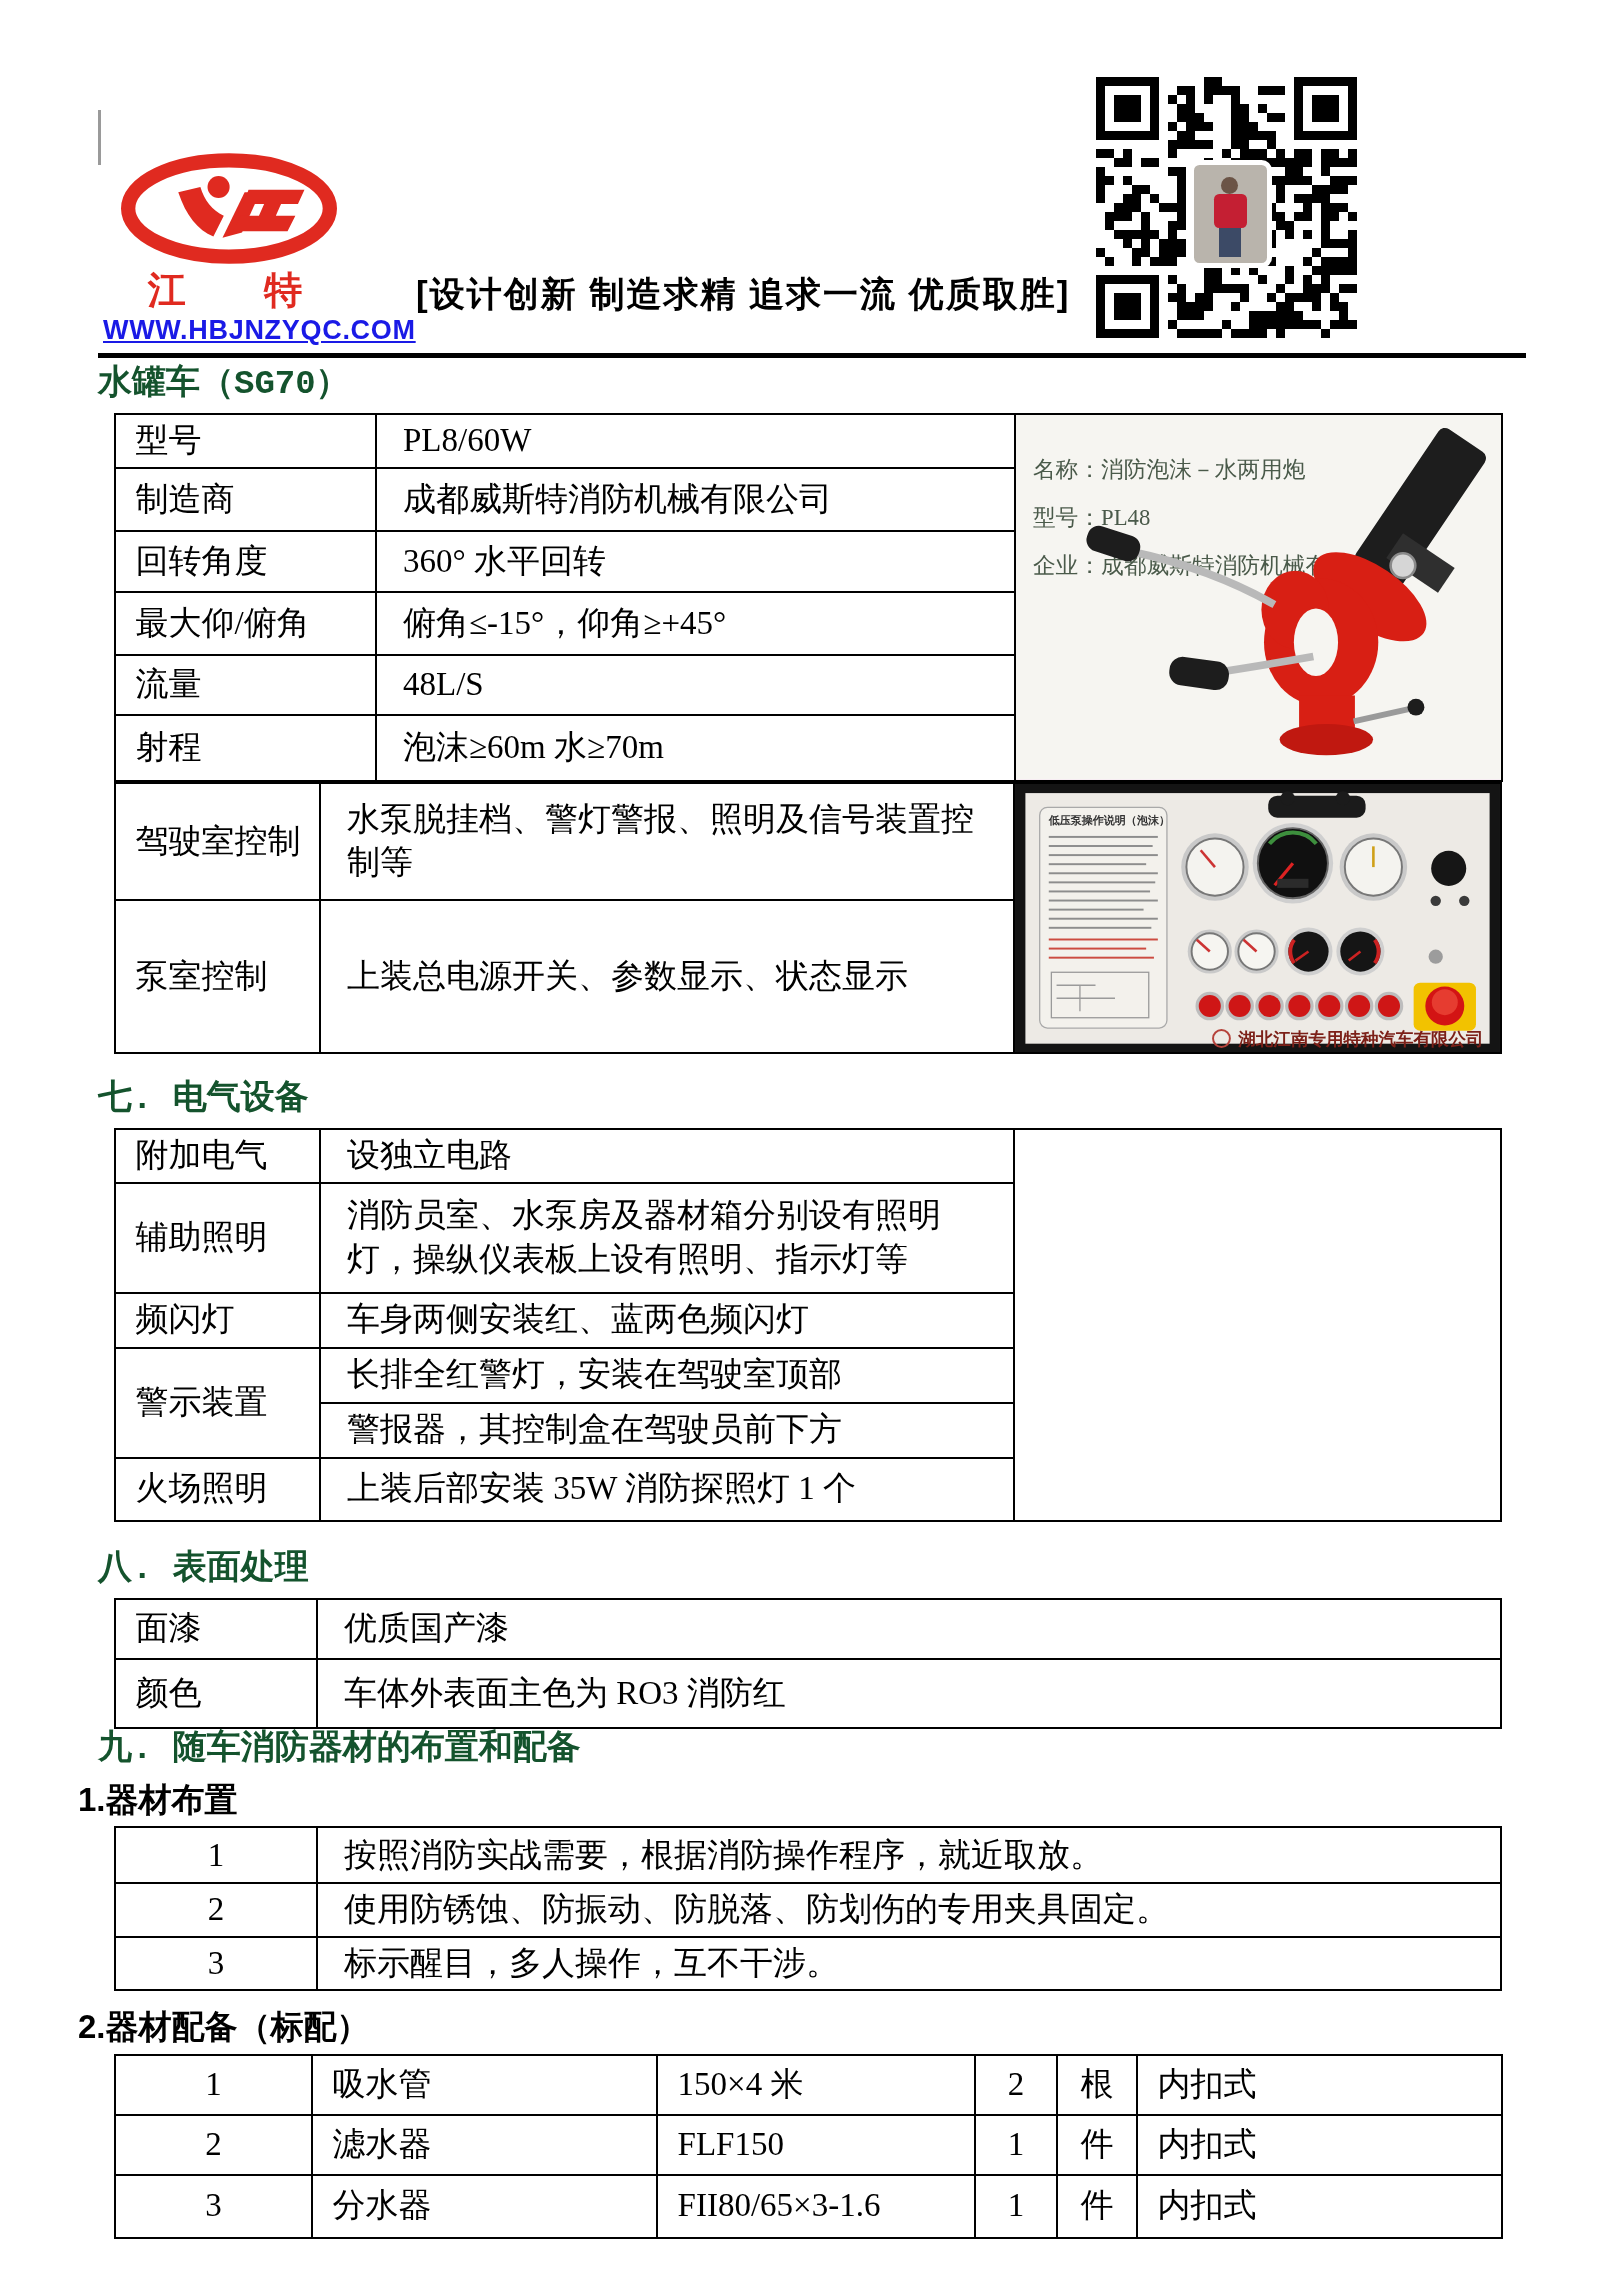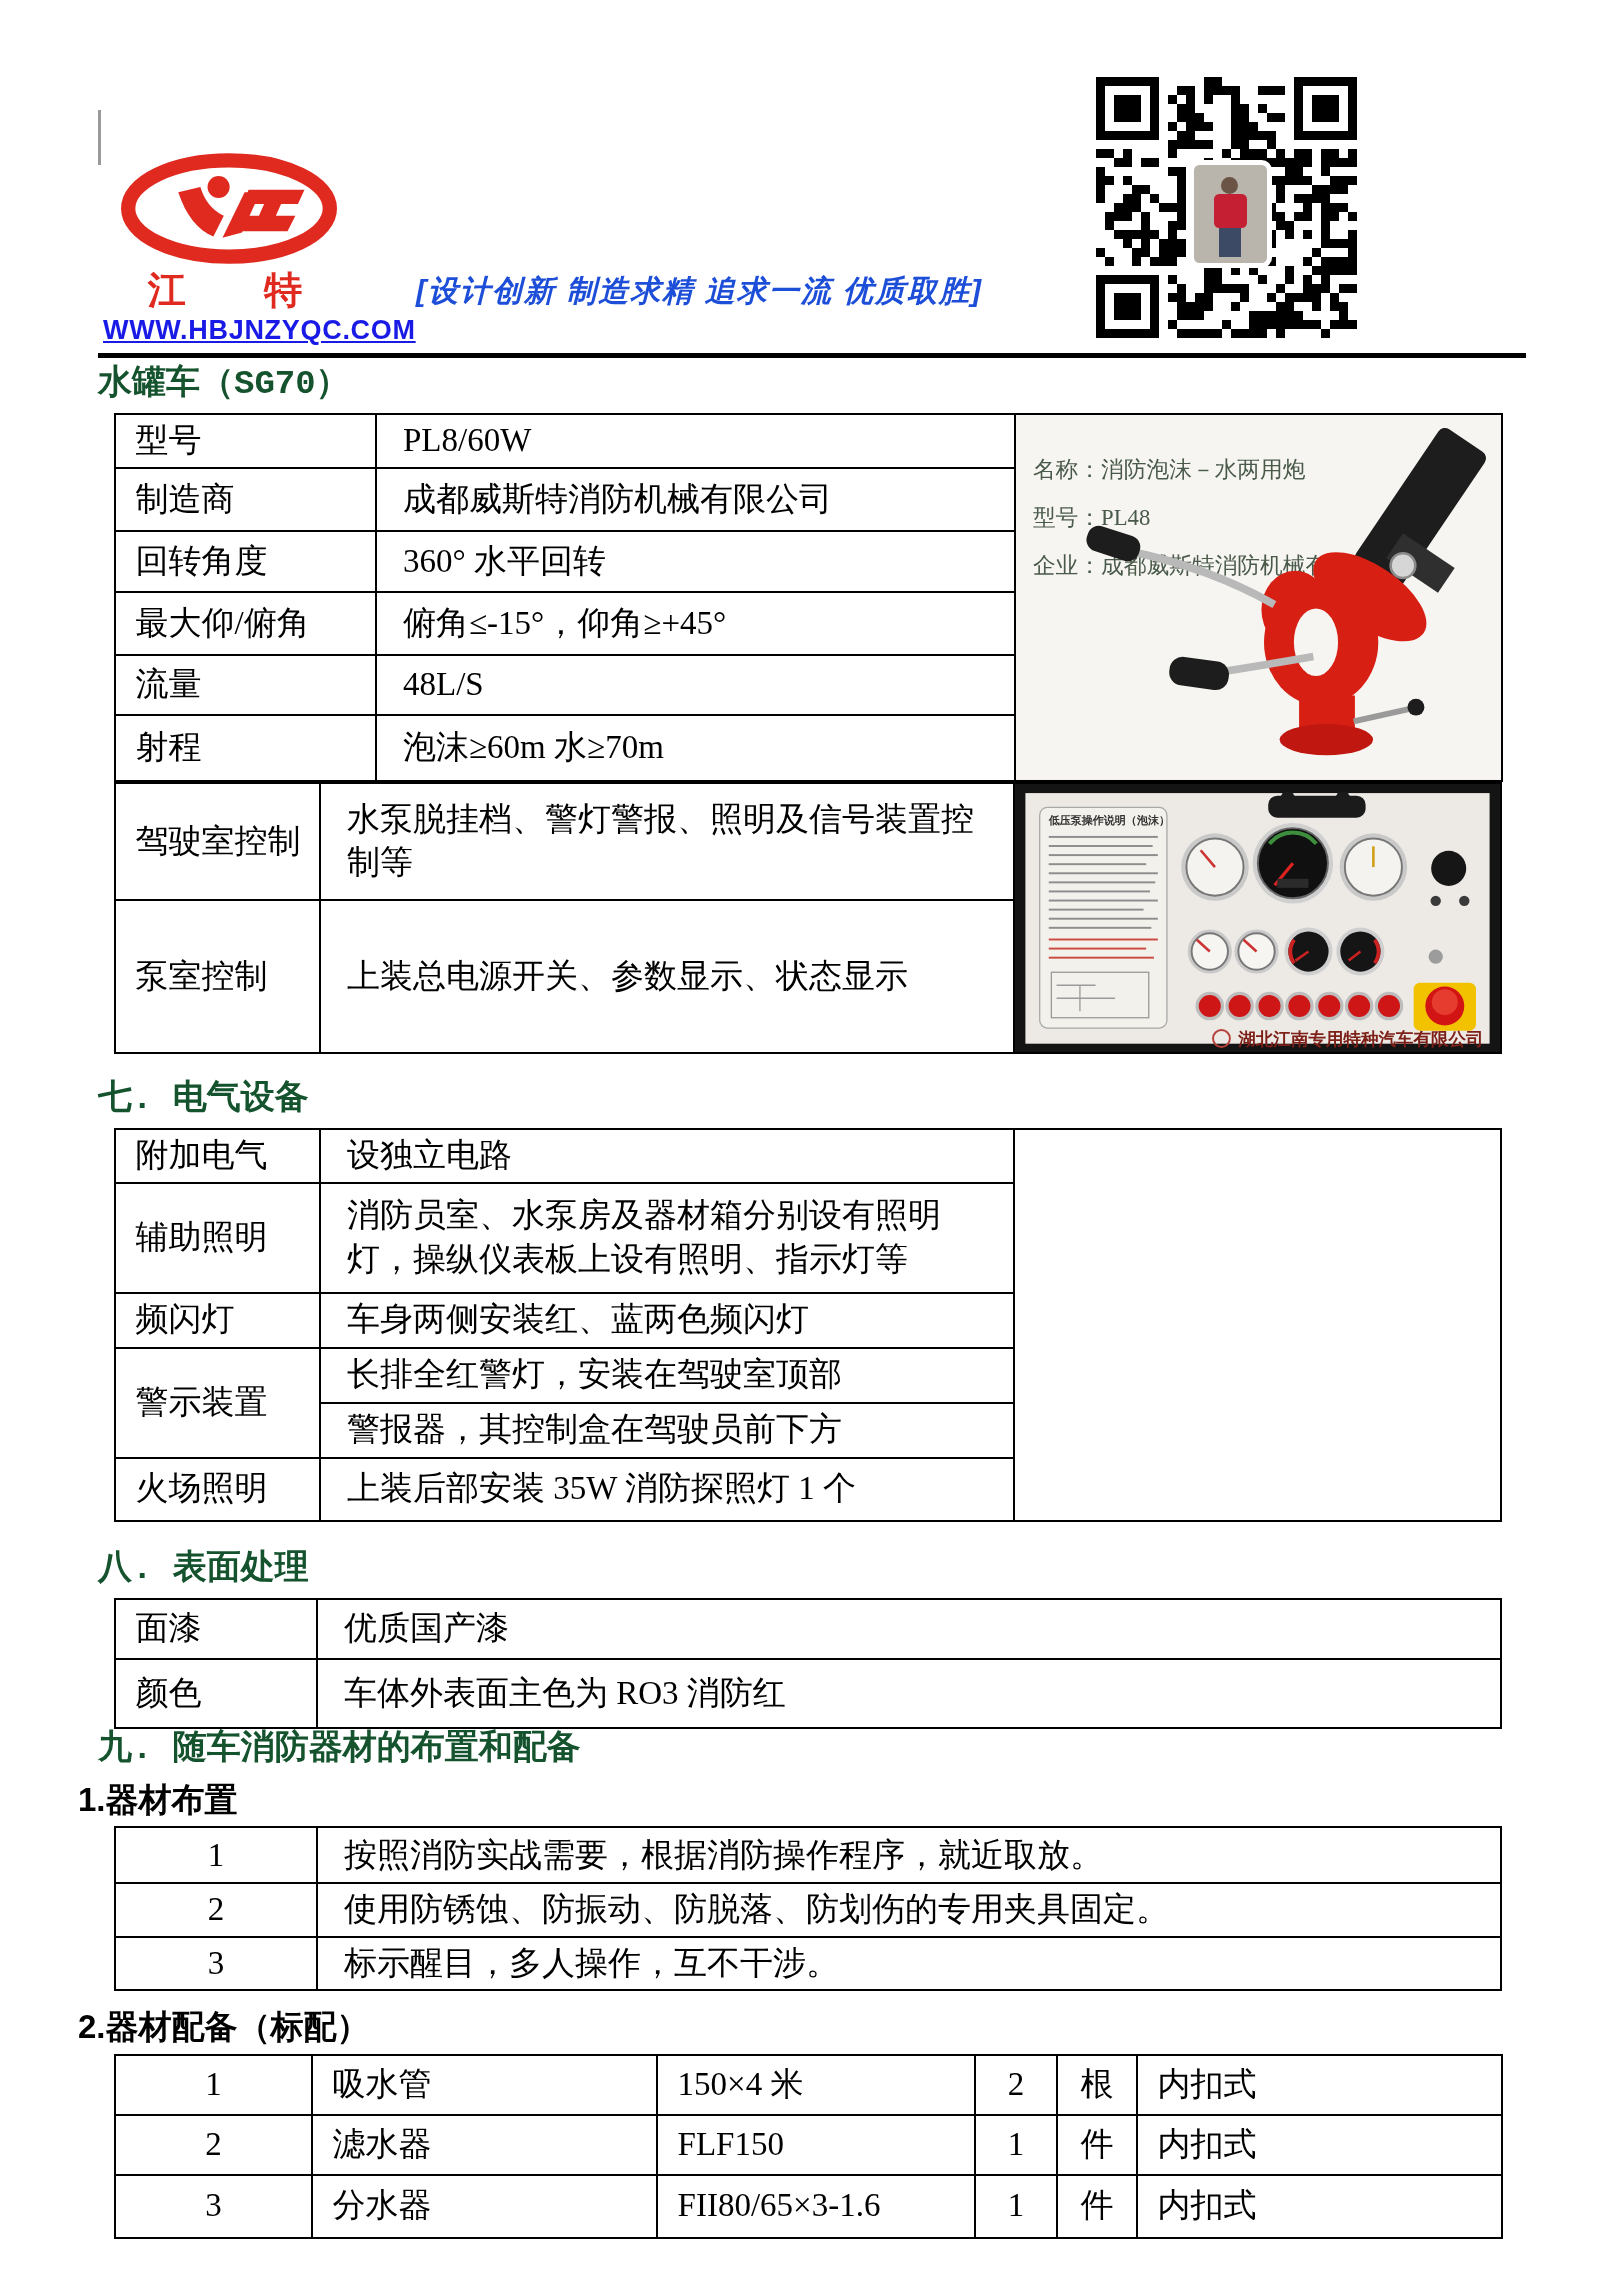--- a/index.html
+++ b/index.html
@@ -7,21 +7,21 @@
   .abs{position:absolute;}
   
   .margin-line{left:98px;top:110px;width:2.6px;height:55px;background:#9a9a9a;}
   .logo-wrap{left:121px;top:153px;width:216px;}
   .logo-ellipse{width:216px;height:111px;display:block;}
   .logo-chars{font-family:"Liberation Sans","DejaVu Sans",sans-serif;font-weight:bold;color:#e02a20;
               font-size:38px;letter-spacing:34px;text-align:center;margin-top:1.3px;padding-left:26px;}
   .website{left:103px;top:315px;font-family:"Liberation Sans","DejaVu Sans",sans-serif;
            font-weight:bold;font-size:27px;color:#1a1ae6;text-decoration:underline;letter-spacing:0.7px;}
   .slogan{left:416px;top:271px;font-family:"Liberation Sans","DejaVu Sans",sans-serif;
-          font-weight:bold;font-size:30px;color:#1d4ed8;letter-spacing:2px;font-style:italic;}
+          font-weight:bold;font-size:35px;color:#000000;letter-spacing:2px;}
   .qr{left:1096px;top:77px;width:261px;height:261px;background:#fff;}
   .qr svg{width:100%;height:100%;shape-rendering:crispEdges;}
   .qr-photo{position:absolute;left:93px;top:83px;width:73px;height:98px;background:#b9b4ac;
             border:5.2px solid #fff;border-radius:10.4px;overflow:hidden;}
   .qr-photo .head{position:absolute;left:27px;top:11.7px;width:17px;height:17px;border-radius:50%;background:#6b5446;}
   .qr-photo .torso{position:absolute;left:19.6px;top:29px;width:33px;height:34px;border-radius:5.2px;background:#c41f33;}
   .qr-photo .legs{position:absolute;left:25px;top:63px;width:22px;height:29px;background:#3c4a66;}
   .hr-black{left:98px;top:353px;width:1428px;height:4.6px;background:#000;}
   
   .content{position:absolute;left:0;top:362px;width:1616px;}

